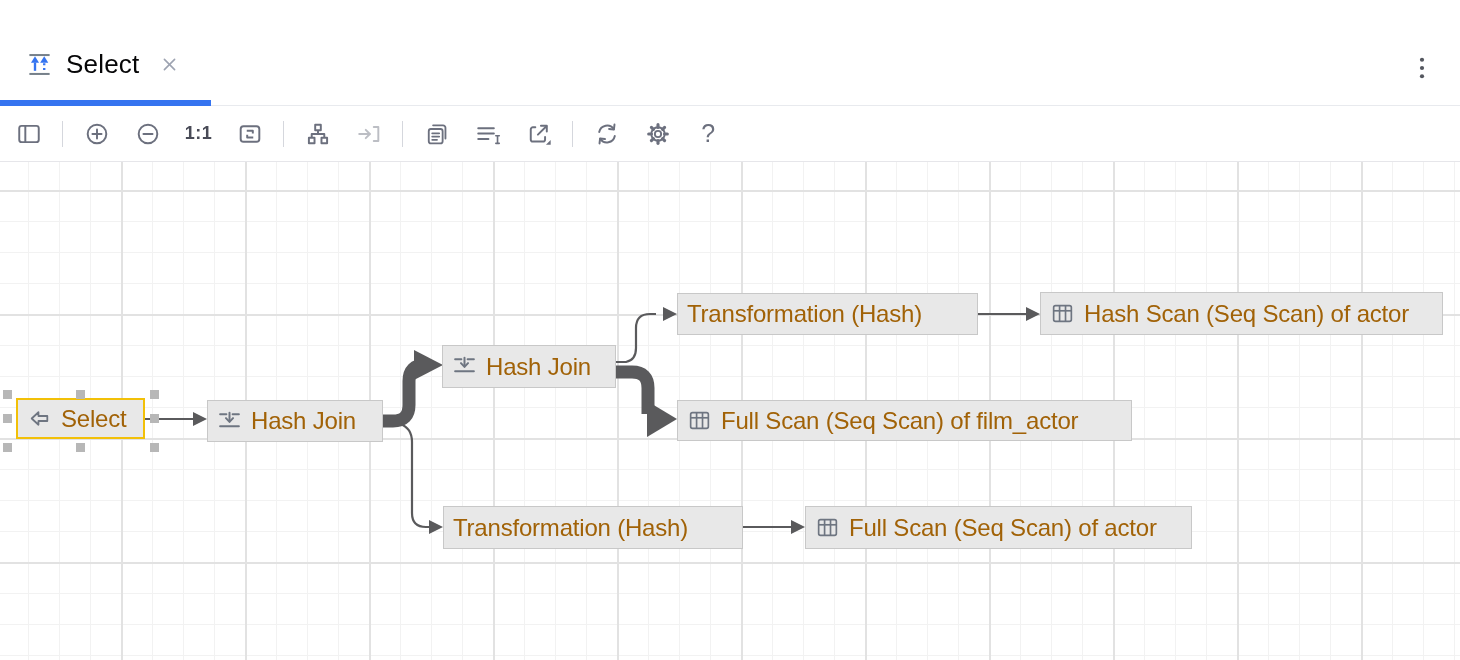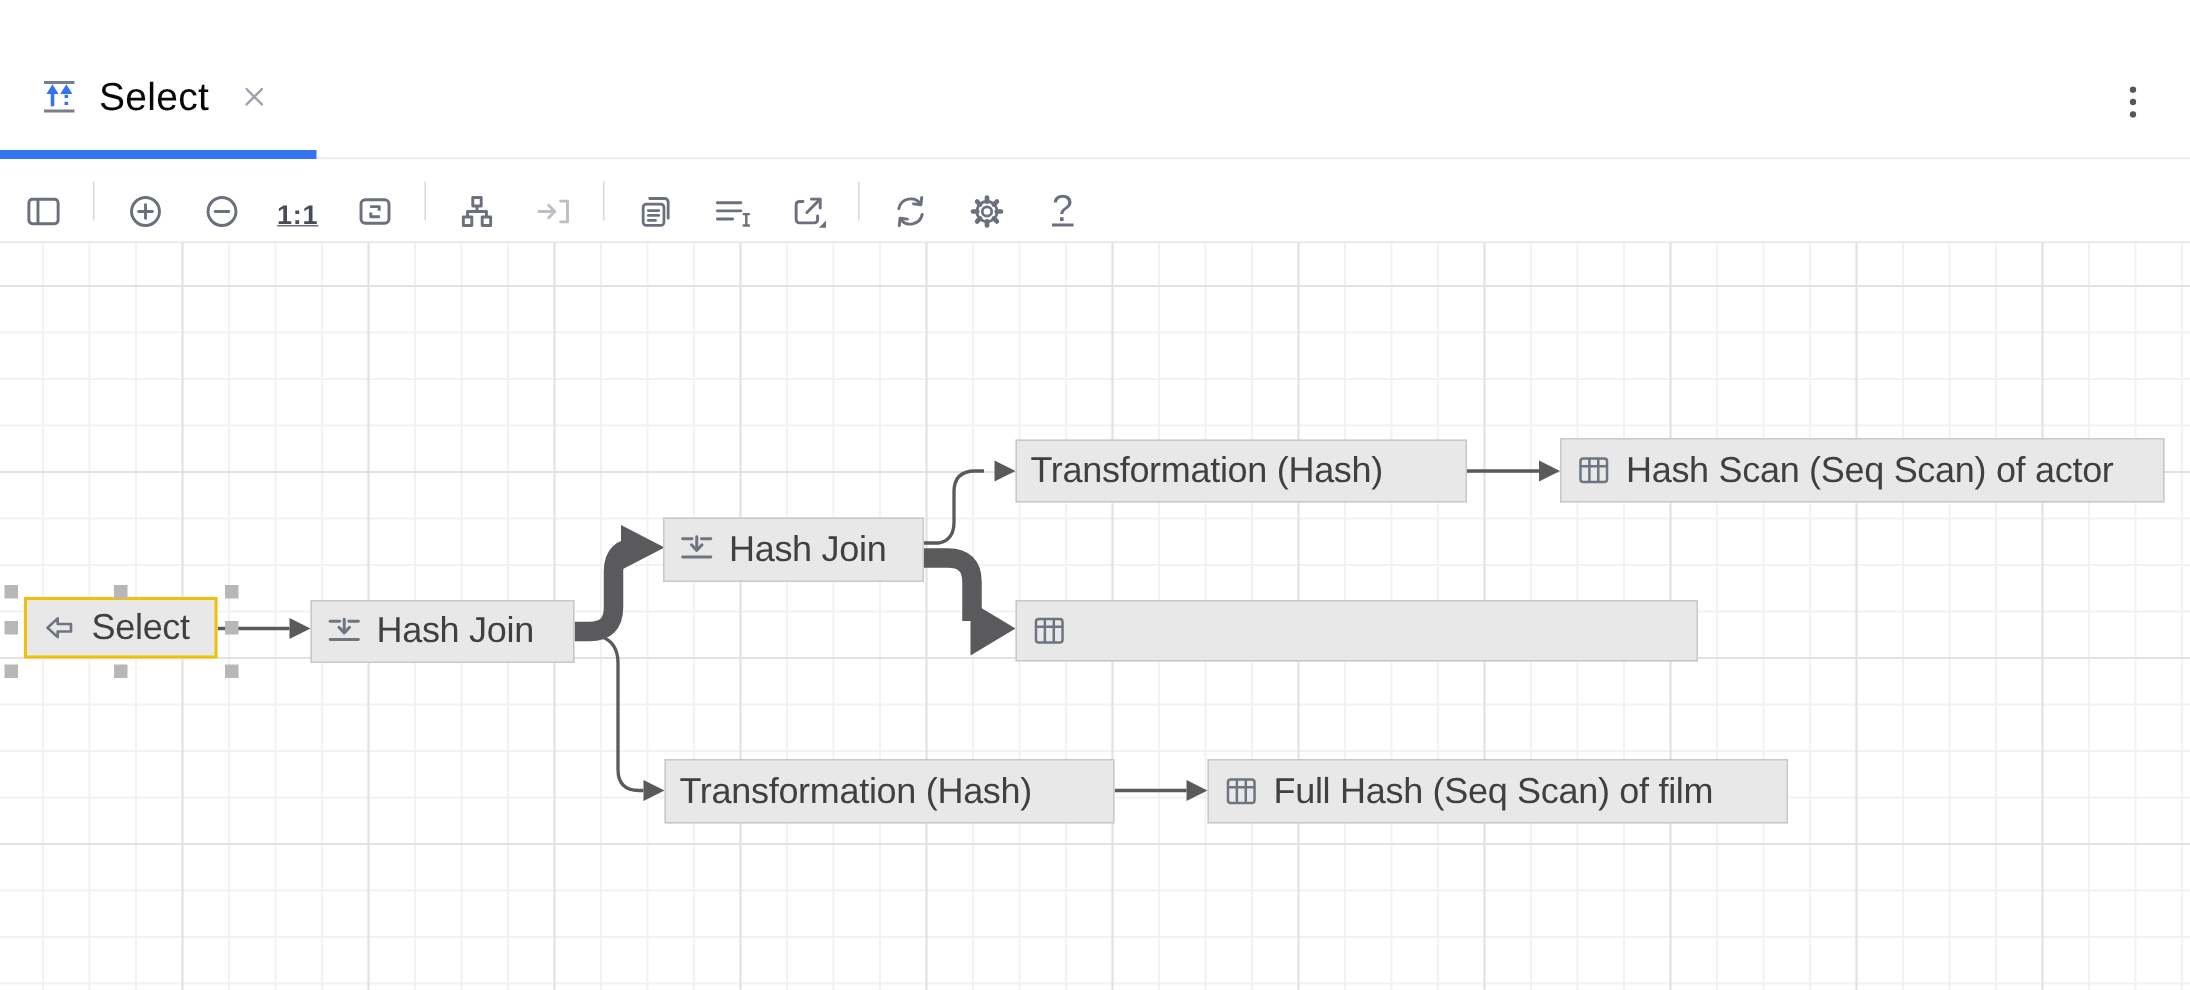--- a/index.html
+++ b/index.html
@@ -14,22 +14,22 @@
   .tab-icon { display:flex; margin-right:13px; }
   .tab-label { font-size:26px; color:#060607; letter-spacing:.2px; }
   .tab-close { display:flex; margin-left:20px; padding:2px; }
   .tab-underline { position:absolute; left:0; top:71px; width:211px; height:6px; background:#3574f0; }
   .kebab-btn { position:absolute; right:23px; top:24px; width:30px; height:30px;
                display:flex; align-items:center; justify-content:center; border-radius:4px; }
 
   
   .toolbar { height:56px; display:flex; align-items:center; padding-left:3px;
              background:#fff; border-bottom:1px solid #e6e6ea; }
-  .tb-btn { width:46px; height:40px; margin:0 2.5px; display:flex; align-items:flex-end;
-            justify-content:center; border-radius:6px; color:#6c707e; background:transparent; border:none;text-decoration:underline; }
+  .tb-btn { width:46px; height:40px; margin:0 2.5px; display:flex; align-items:center;
+            justify-content:center; border-radius:6px; color:#6c707e; background:transparent; border:none; }
   .tb-btn.disabled { opacity:.45; }
   .tb-label { font-size:18px; font-weight:700; color:#494b57; letter-spacing:.5px; }
   .tb-label.help { font-size:25px; font-weight:400; color:#6c707e; }
   .tb-sep { width:1px; height:26px; background:#d5d7dd; margin:0 8px; }
 
   
   .canvas { position:relative; width:1460px; height:521px; background:#fff;
     border-bottom:1px solid #d4d4d4;
     background-image:
       linear-gradient(to right,#e2e2e2 1.6px,transparent 1.6px),
@@ -37,21 +37,21 @@
       linear-gradient(to right,#f2f2f2 1.3px,transparent 1.3px),
       linear-gradient(to bottom,#f2f2f2 1.3px,transparent 1.3px);
     background-size:124px 124px,124px 124px,31px 31px,31px 31px;
     background-position:-3px 0,0 -96px,-3px -3px,-3px -3px; }
   .edges { position:absolute; left:0; top:0; width:1460px; height:521px; }
 
   .node { position:absolute; display:flex; align-items:center; padding:0 10px 0 9px;
           background:#e8e8e8; border:1px solid #c8c8c8; white-space:nowrap; cursor:move; }
   .node.selected { border:2px solid #f2c008; }
   .node-icon { display:flex; margin-right:9px; color:#6e7581; flex:0 0 auto; }
-  .node-label { font-size:24px; color:#404040; letter-spacing:-0.2px; }
+  .node-label { font-size:24px; color:#a16207; letter-spacing:-0.2px; }
   .handle { position:absolute; width:9px; height:9px; background:#b7b7b7; }
 </style>
 </head>
 <body>
 
 <div class="app">
 
   <div class="tabbar">
     <div class="tab">
       <span class="tab-icon" id="tab-icon-slot">
@@ -280,30 +280,31 @@
       </div>
       <div class="node" style="left: 677px; top: 238px; width: 455px; height: 41px;">
         <span class="node-icon">
           <svg width="25" height="25" viewBox="0 0 24 24" fill="none" stroke="currentColor" stroke-width="1.6" stroke-linejoin="round">
             <rect x="3.5" y="4.5" width="17" height="15" rx="1.8"></rect>
             <line x1="3.5" y1="9.4" x2="20.5" y2="9.4"></line>
             <line x1="9.2" y1="4.5" x2="9.2" y2="19.5"></line>
             <line x1="14.9" y1="4.5" x2="14.9" y2="19.5"></line>
           </svg>
         </span>
+        <span class="node-label">Full Scan (Seq Scan) of film_actor</span>
       </div>
       <div class="node" style="left: 443px; top: 344px; width: 300px; height: 43px;">
         <span class="node-label">Transformation (Hash)</span>
       </div>
       <div class="node" style="left: 805px; top: 344px; width: 387px; height: 43px;">
         <span class="node-icon">
           <svg width="25" height="25" viewBox="0 0 24 24" fill="none" stroke="currentColor" stroke-width="1.6" stroke-linejoin="round">
             <rect x="3.5" y="4.5" width="17" height="15" rx="1.8"></rect>
             <line x1="3.5" y1="9.4" x2="20.5" y2="9.4"></line>
             <line x1="9.2" y1="4.5" x2="9.2" y2="19.5"></line>
             <line x1="14.9" y1="4.5" x2="14.9" y2="19.5"></line>
           </svg>
         </span>
-        <span class="node-label">Full Hash (Seq Scan) of film</span>
+        <span class="node-label">Full Scan (Seq Scan) of actor</span>
       </div>
     </div>
 
 </div>
 
 </body></html>

